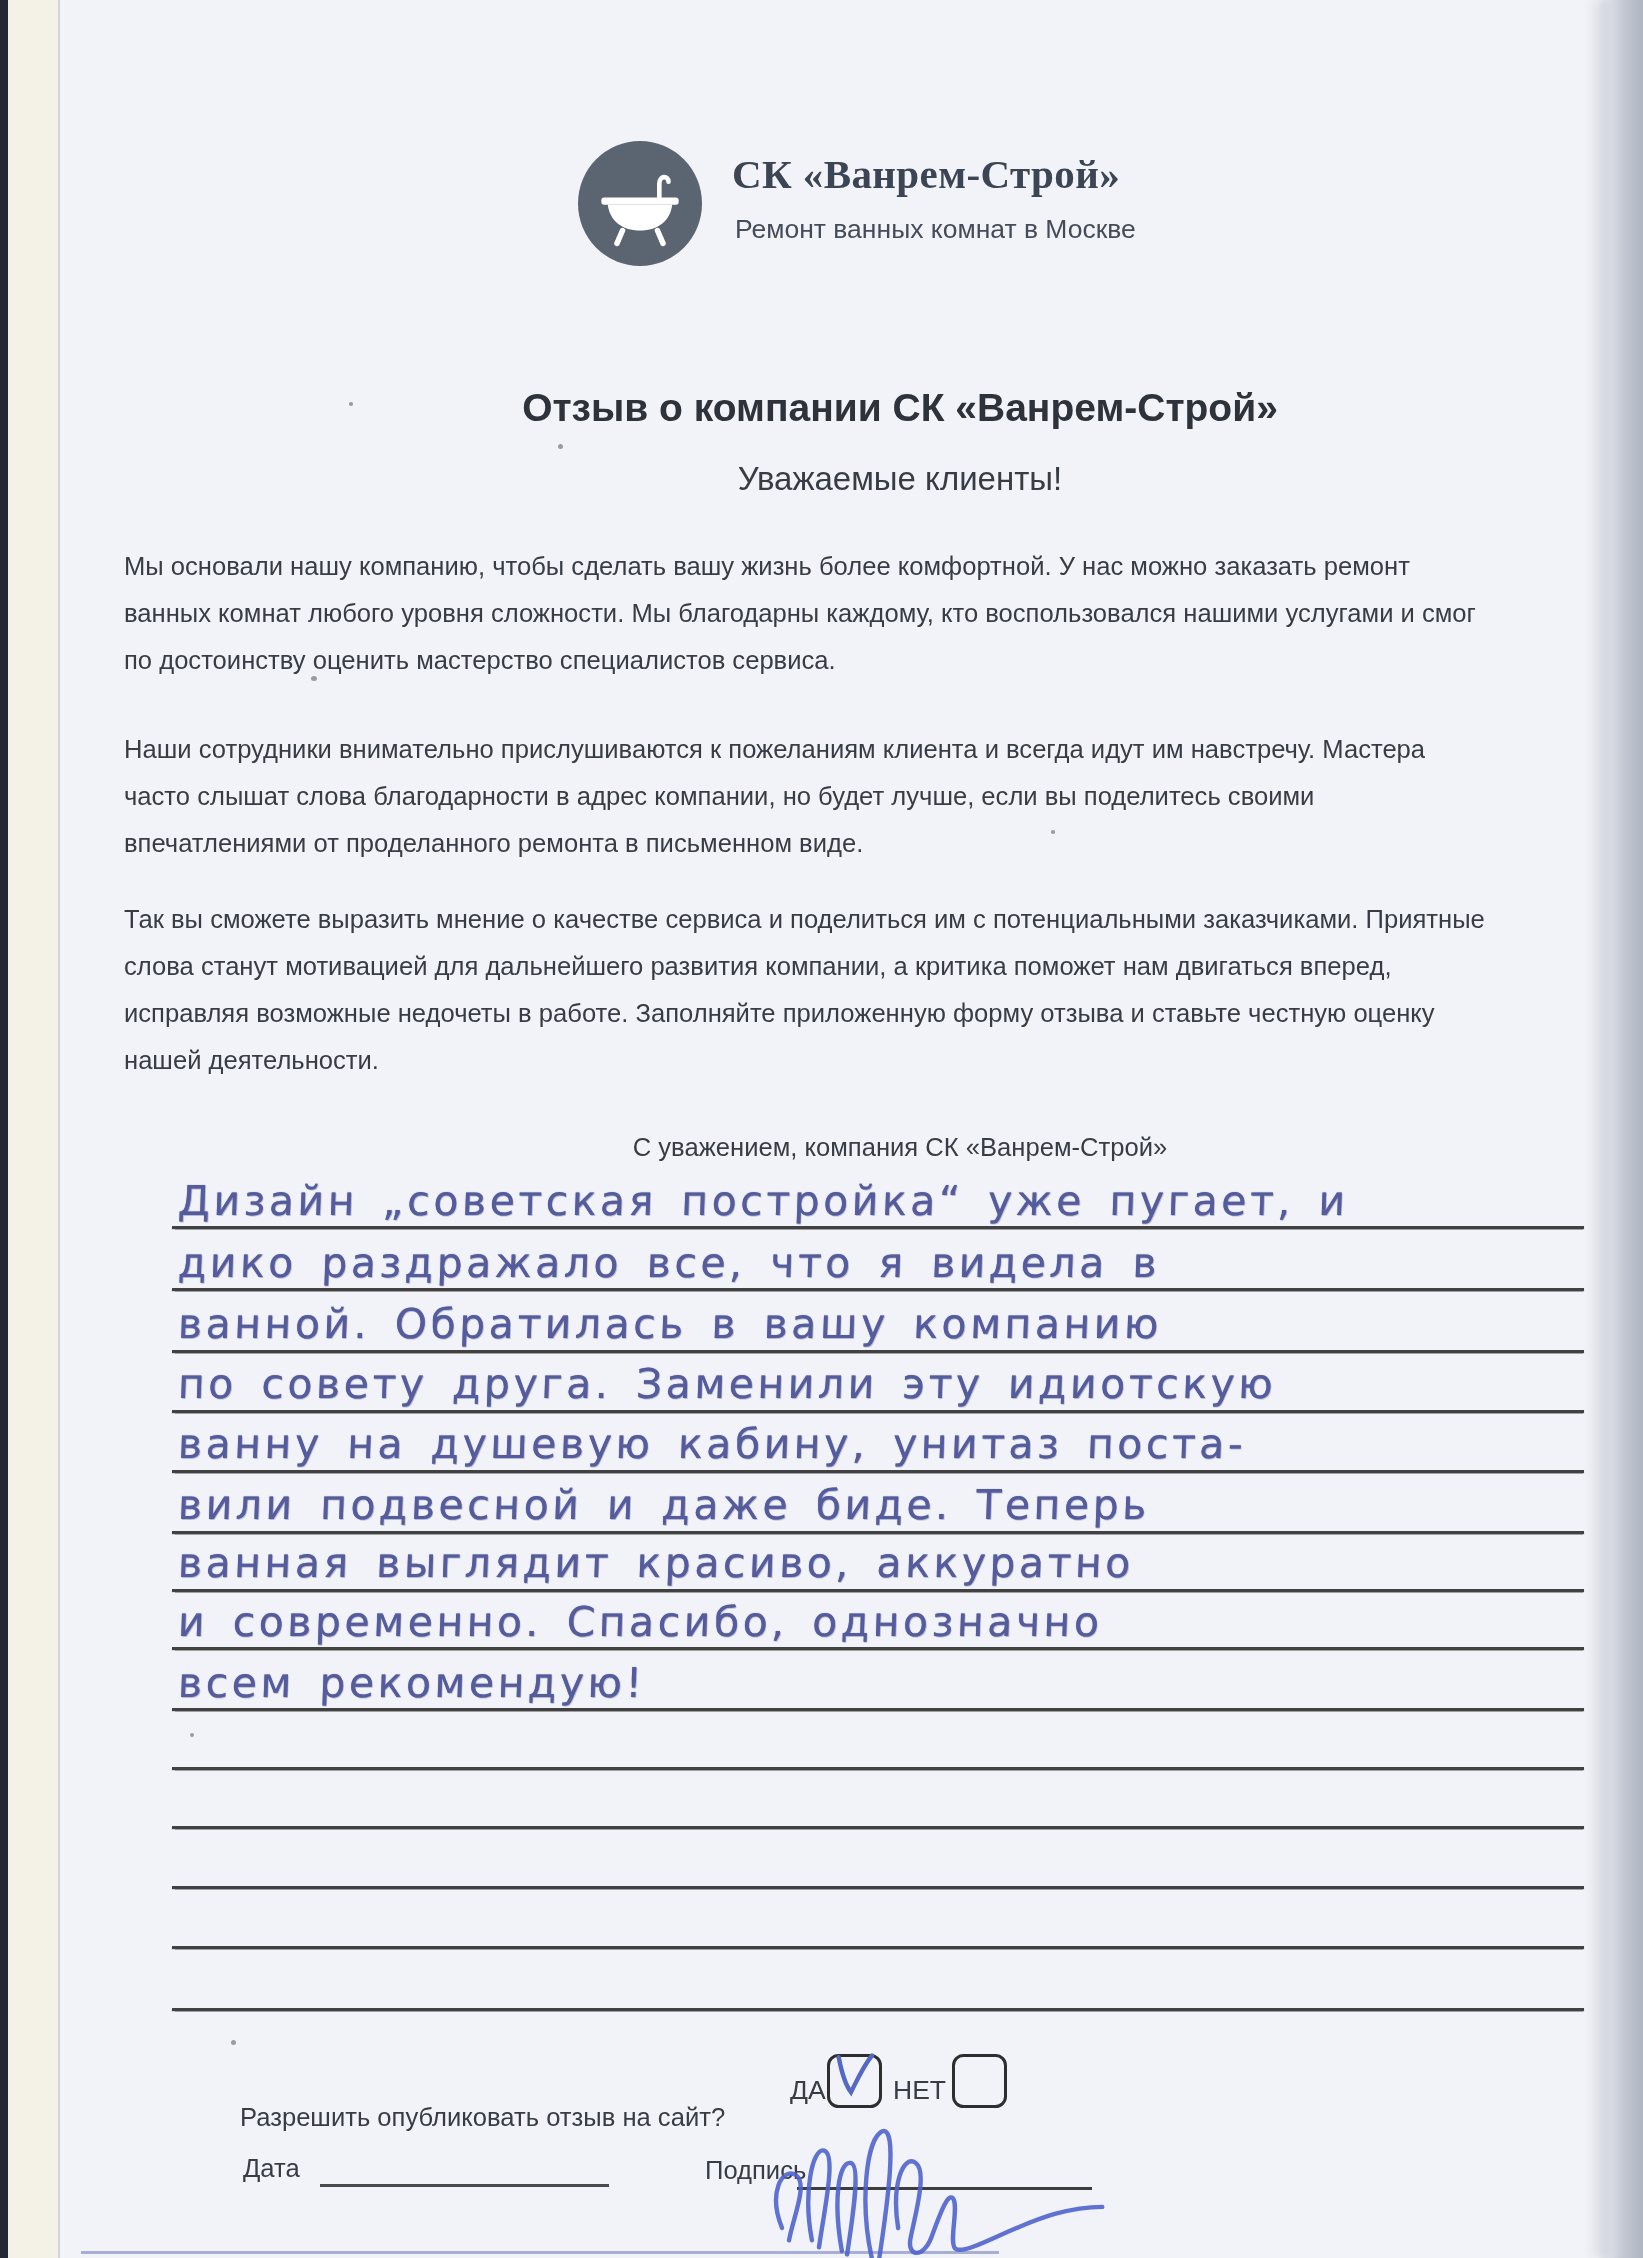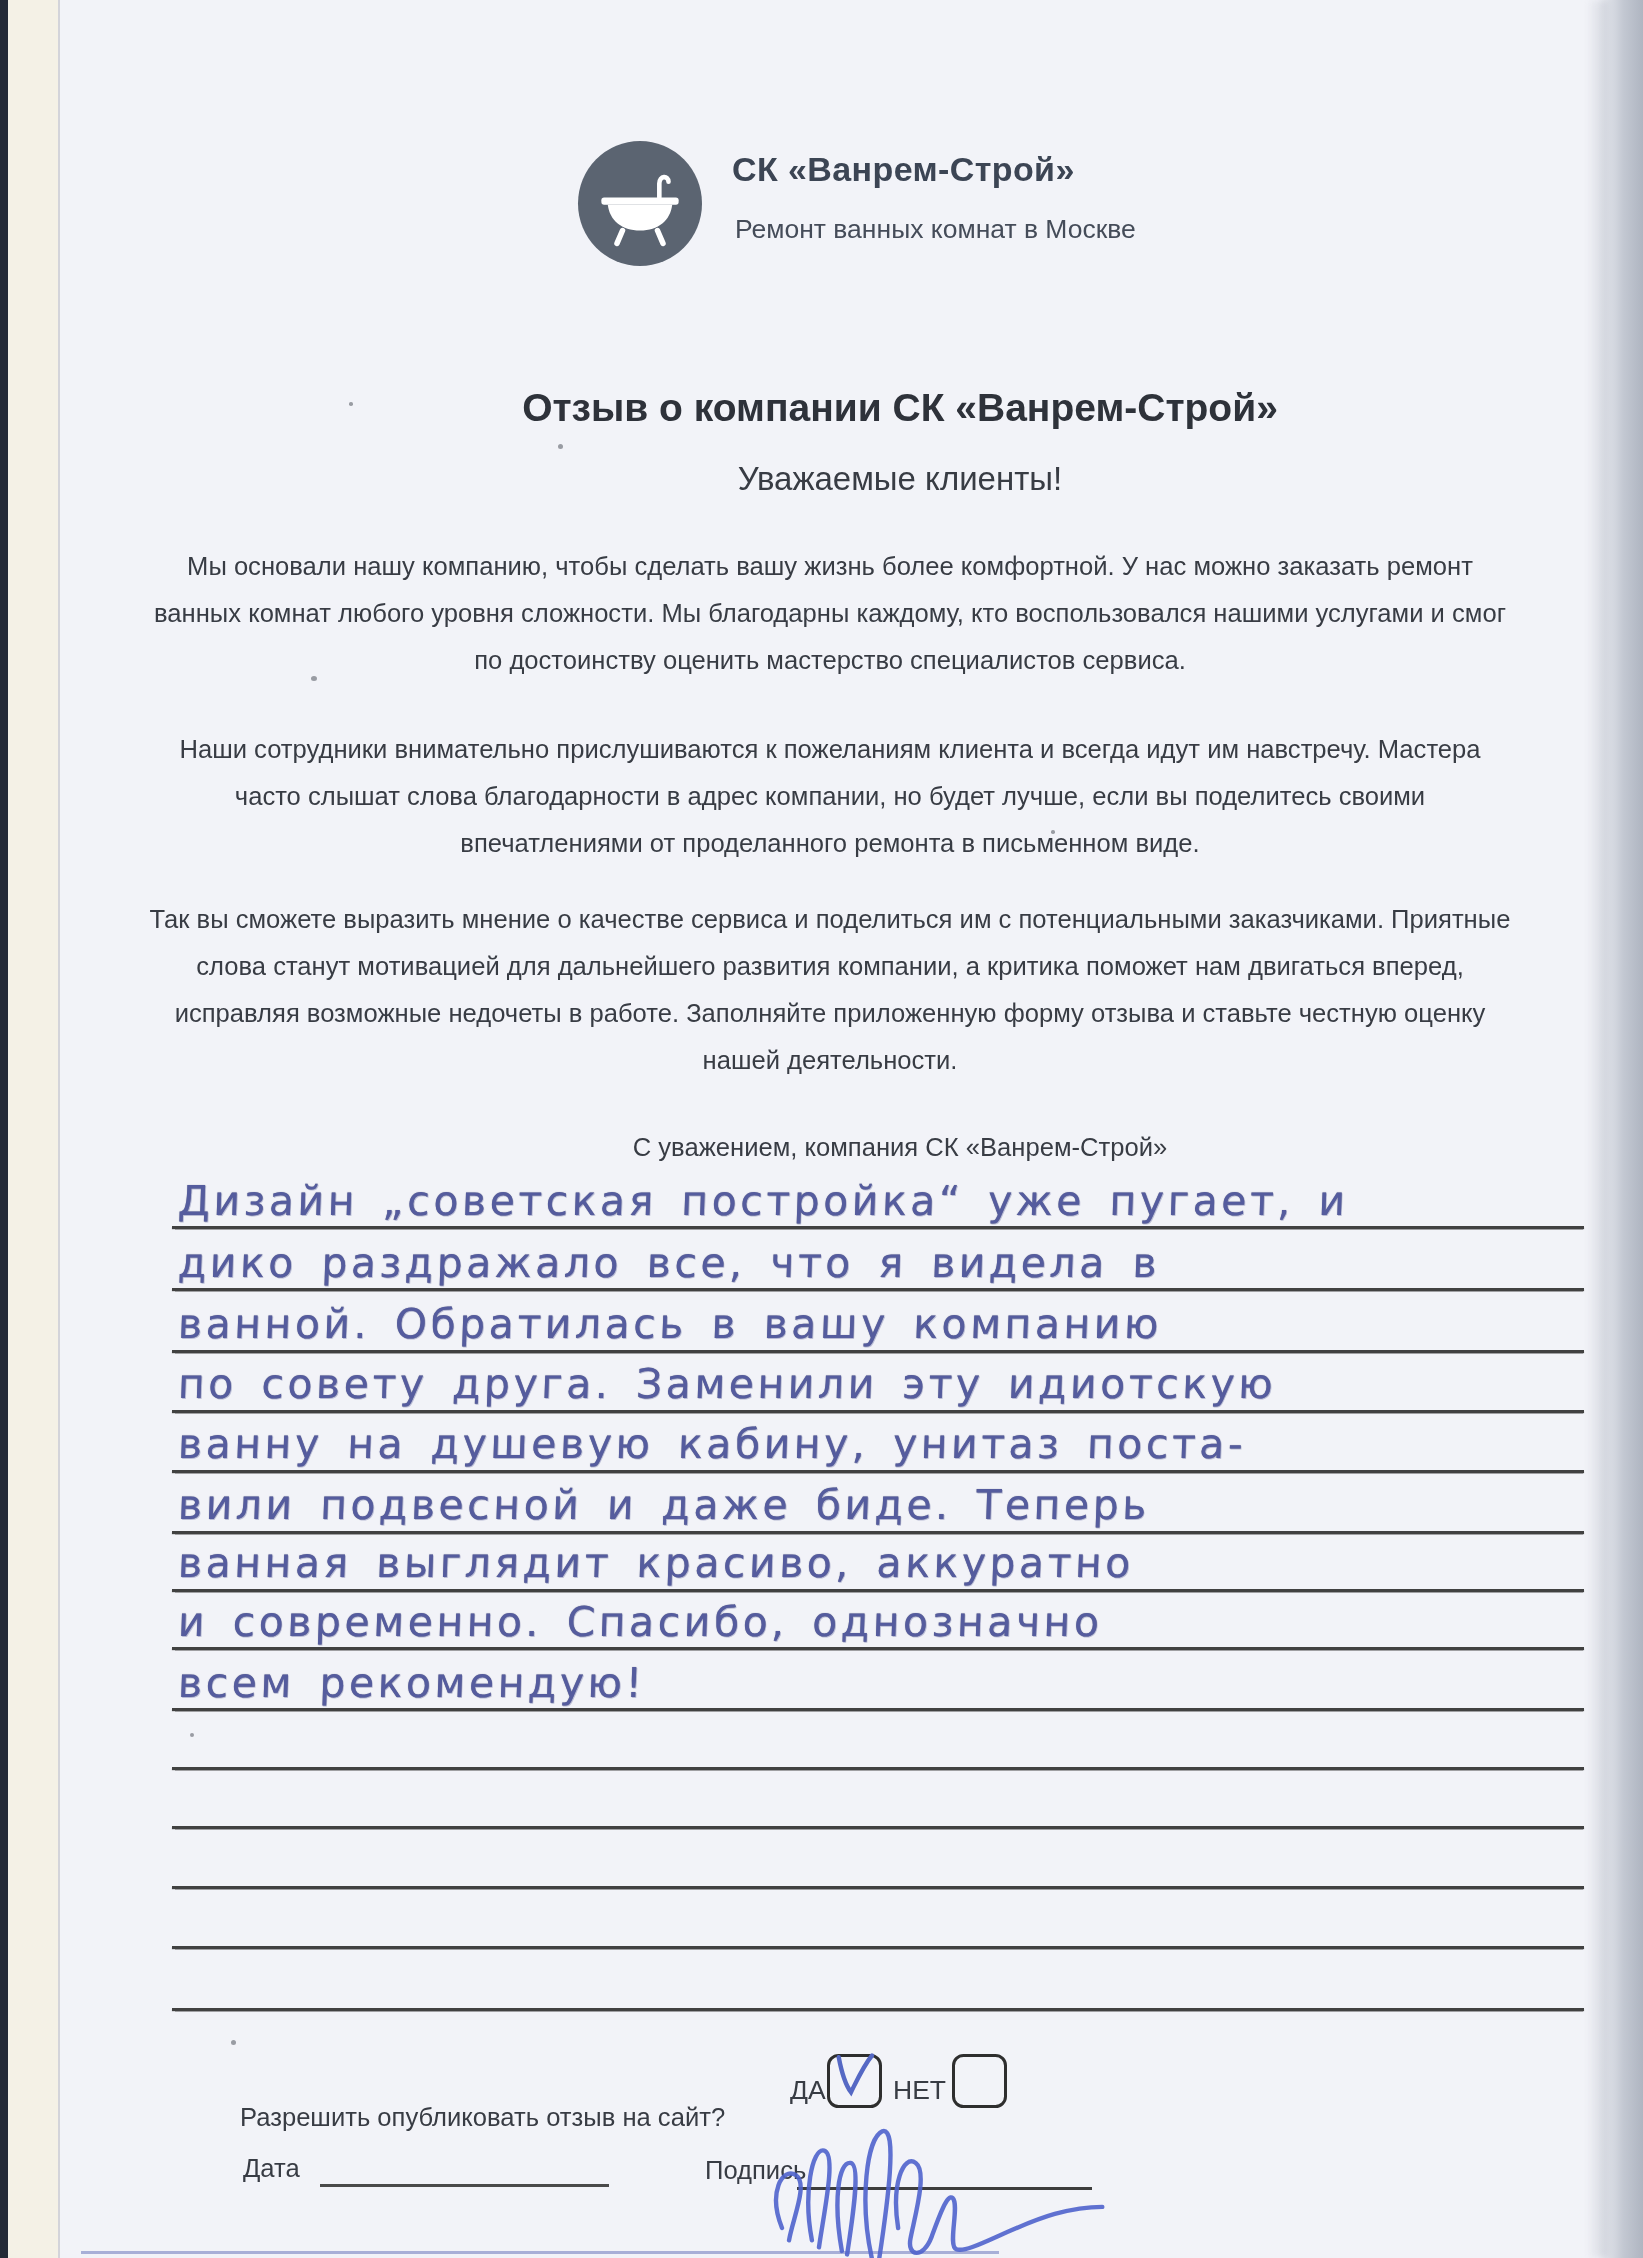--- a/index.html
+++ b/index.html
@@ -17,28 +17,28 @@
     background:linear-gradient(to right,rgba(186,192,203,0),#c3c8d2 55%,#aeb4c0);}
   .edge-right-soft{position:absolute;right:35px;top:0;width:23px;height:100%;
     background:linear-gradient(to right,rgba(200,205,214,0),rgba(173,179,190,.45));filter:blur(3.5px);}
   .bottom-blue-line{position:absolute;left:81px;top:2251px;width:918px;height:2.6px;background:#7f8ac4;opacity:.65;}
 
   .speck{position:absolute;background:#50535c;border-radius:50%;opacity:.55;}
 
   
   .logo-circle{position:absolute;left:578px;top:141px;width:124px;height:125px;border-radius:50%;
     background:#5b6471;display:flex;align-items:center;justify-content:center;}
-  .brand-name{position:absolute;left:732px;top:150px;font-size:34px;font-weight:bold;color:#3c4554;letter-spacing:0.4px;white-space:nowrap;}
+  .brand-name{position:absolute;left:732px;top:150px;font-size:41px;font-weight:bold;color:#3c4554;letter-spacing:0.4px;white-space:nowrap;font-family:Liberation Serif, serif;}
   .brand-tagline{position:absolute;left:735px;top:214px;font-size:26.5px;color:#454c59;white-space:nowrap;}
 
   .doc-heading{position:absolute;left:203px;top:386px;width:1394px;text-align:center;
     font-size:39px;font-weight:bold;color:#2e323a;white-space:nowrap;}
   .greeting{position:absolute;left:203px;top:460px;width:1394px;text-align:center;font-size:33px;}
 
-  .para{position:absolute;left:124px;width:1412px;text-align:center;font-size:25.6px;line-height:47px;}
+  .para{position:absolute;left:124px;width:1412px;text-align:left;font-size:25.6px;line-height:47px;}
   .para div{white-space:nowrap;}
   .p1{top:543px;} .p2{top:726px;} .p3{top:896px;}
   .signoff{position:absolute;left:203px;top:1105px;width:1394px;text-align:center;font-size:25.6px;white-space:nowrap;margin-top:28px;}
 
   
   .rule{position:absolute;left:172px;width:1412px;height:2.6px;background:#414141;
     box-shadow:0 0.9px 0.9px rgba(60,60,60,.45);}
   .hand{position:absolute;left:178px;width:1464px;font-family:"DejaVu Sans",sans-serif;
     font-size:41px;letter-spacing:3.5px;word-spacing:8px;white-space:nowrap;
     color:#555c9e;transform:skewX(-2deg);

